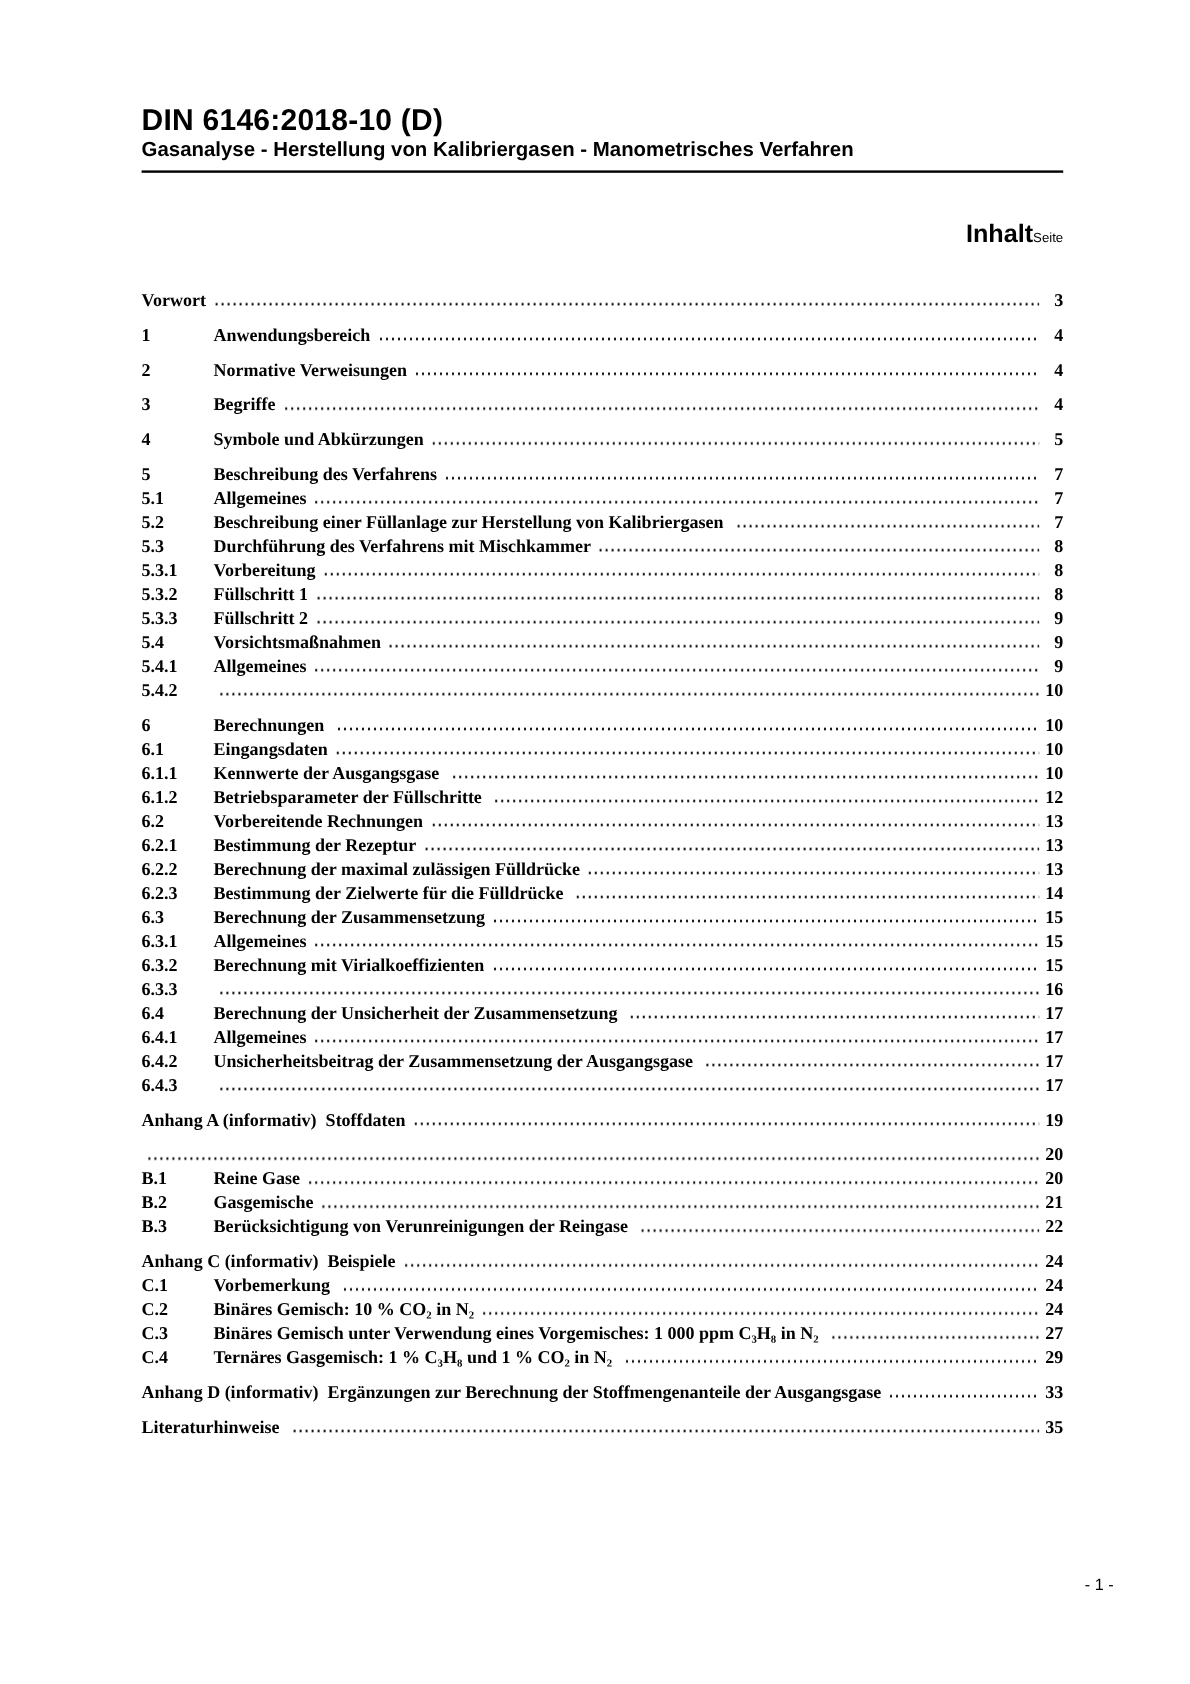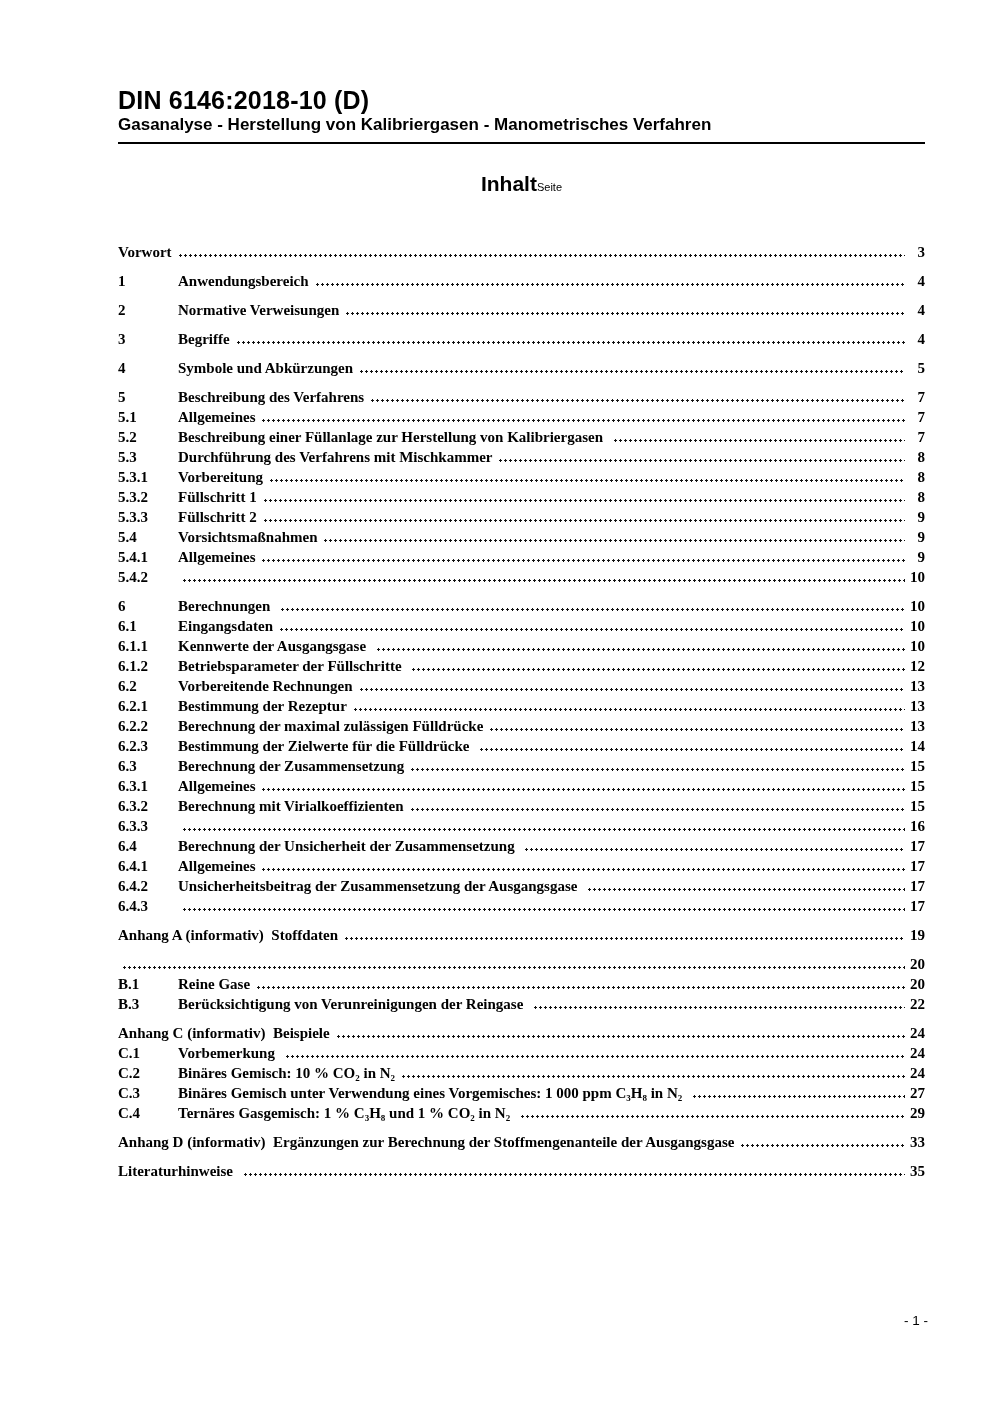--- a/index.html
+++ b/index.html
@@ -8,52 +8,52 @@
     width: 992px;
     height: 1403px;
     position: relative;
     overflow: hidden;
     font-family: "Liberation Sans", sans-serif;
     color: #000000;
   }
   .page {
     position: absolute;
     inset: 0;
-    padding: 86px 67px 0 118px;
+    padding: 86px 106px 0 118px;
   }
   .doc-number {
     font-size: 25px;
     font-weight: bold;
     letter-spacing: 0.2px;
   }
   .doc-subtitle {
     font-size: 17px;
     font-weight: bold;
   }
   .title-rule {
     height: 2px;
     background: #000000;
     margin-top: 7px;
   }
   .toc-header {
-    margin-top: 28px;
+    margin-top: 40px;
     display: flex;
-    justify-content: center;
+    justify-content: flex-end;
     align-items: baseline;
   }
   .toc-heading {
     font-size: 21px;
     font-weight: bold;
   }
   .toc-page-label {
     font-size: 11px;
     font-weight: normal;
   }
   .toc-list {
-    margin-top: 46px;
+    margin-top: 33px;
     font-family: "Liberation Serif", "DejaVu Serif", serif;
     font-weight: bold;
     font-size: 15px;
   }
   .toc-row {
     display: flex;
     align-items: baseline;
     line-height: 20px;
     height: 20px;
   }
@@ -336,20 +336,26 @@
     <span class="toc-page">20</span>
   </div>
 
   <div class="toc-row">
     <span class="toc-num">B.1</span>
     <span class="toc-title">Reine Gase</span>
     <span class="toc-leader"></span>
     <span class="toc-page">20</span>
   </div>
 
+  <div class="toc-row">
+    <span class="toc-num">B.2</span>
+    <span class="toc-title">Gasgemische</span>
+    <span class="toc-leader"></span>
+    <span class="toc-page">21</span>
+  </div>
 
   <div class="toc-row">
     <span class="toc-num">B.3</span>
     <span class="toc-title">Berücksichtigung von Verunreinigungen der Reingase </span>
     <span class="toc-leader"></span>
     <span class="toc-page">22</span>
   </div>
 
   <div class="toc-row gap">
 

